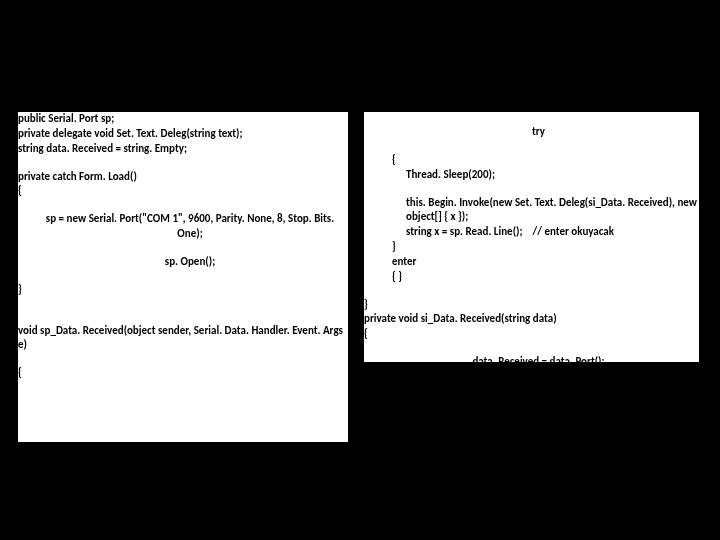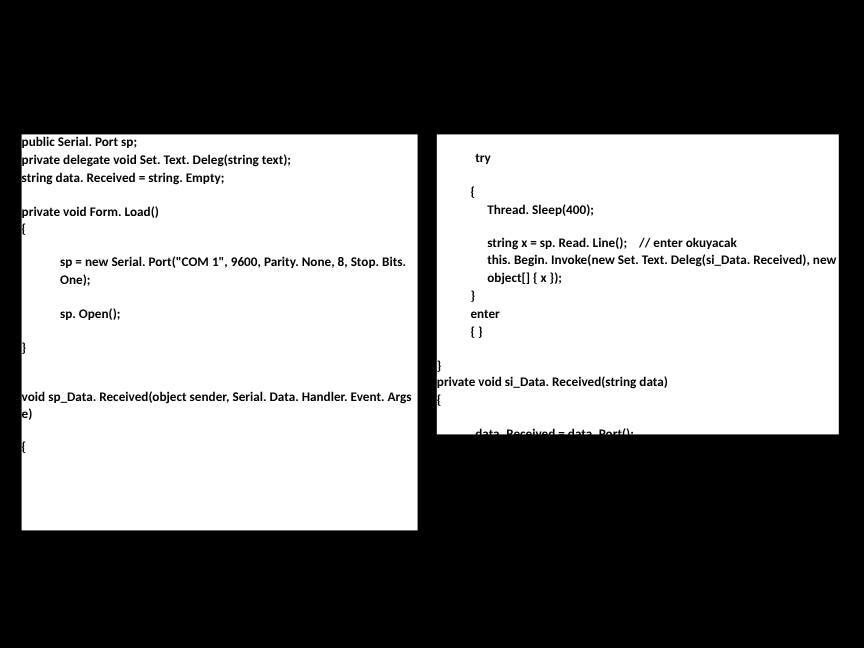--- a/index.html
+++ b/index.html
@@ -32,59 +32,59 @@
     width: 330px;
     height: 330px;
   }
   .right {
     left: 364px;
     top: 112px;
     width: 335px;
     height: 250px;
   }
   .line { white-space: pre-wrap; }
-  .ind1 { padding-left: 32px; }
+  .ind1 { padding-left: 14px; text-align: center; }
   .ind2 { padding-left: 28px; }
   .ind3 { padding-left: 42px; }
   .sp { height: 13px; }
 </style>
 </head>
 <body>
 
 <div class="slide">
 
   <div class="textblock left">
     <div class="line">public Serial. Port sp;</div>
     <div class="line">private delegate void Set. Text. Deleg(string text);</div>
     <div class="line">string data. Received = string. Empty;</div>
     <div class="sp"></div>
-    <div class="line">private void Form. Load()</div>
+    <div class="line">private catch Form. Load()</div>
     <div class="line">{</div>
     <div class="sp"></div>
     <div class="line ind1">sp = new Serial. Port("COM 1", 9600, Parity. None, 8, Stop. Bits. One);</div>
     <div class="sp"></div>
     <div class="line ind1">sp. Open();</div>
     <div class="sp"></div>
     <div class="line">}</div>
     <div class="sp"></div>
     <div class="sp"></div>
     <div class="line">void sp_Data. Received(object sender, Serial. Data. Handler. Event. Args e)</div>
     <div class="sp"></div>
     <div class="line">{</div>
   </div>
 
   <div class="textblock right">
     <div class="sp"></div>
     <div class="line ind1">try</div>
     <div class="sp"></div>
     <div class="line ind2">{</div>
-    <div class="line ind3">Thread. Sleep(400);</div>
+    <div class="line ind3">Thread. Sleep(200);</div>
     <div class="sp"></div>
+    <div class="line ind3">this. Begin. Invoke(new Set. Text. Deleg(si_Data. Received), new object[] { x });</div>
     <div class="line ind3">string x = sp. Read. Line();    // enter okuyacak</div>
-    <div class="line ind3">this. Begin. Invoke(new Set. Text. Deleg(si_Data. Received), new object[] { x });</div>
     <div class="line ind2">}</div>
     <div class="line ind2">enter</div>
     <div class="line ind2">{ }</div>
     <div class="sp"></div>
     <div class="line">}</div>
     <div class="line">private void si_Data. Received(string data)</div>
     <div class="line">{</div>
     <div class="sp"></div>
     <div class="line ind1">data. Received = data. Port();</div>
     <div class="sp"></div>

